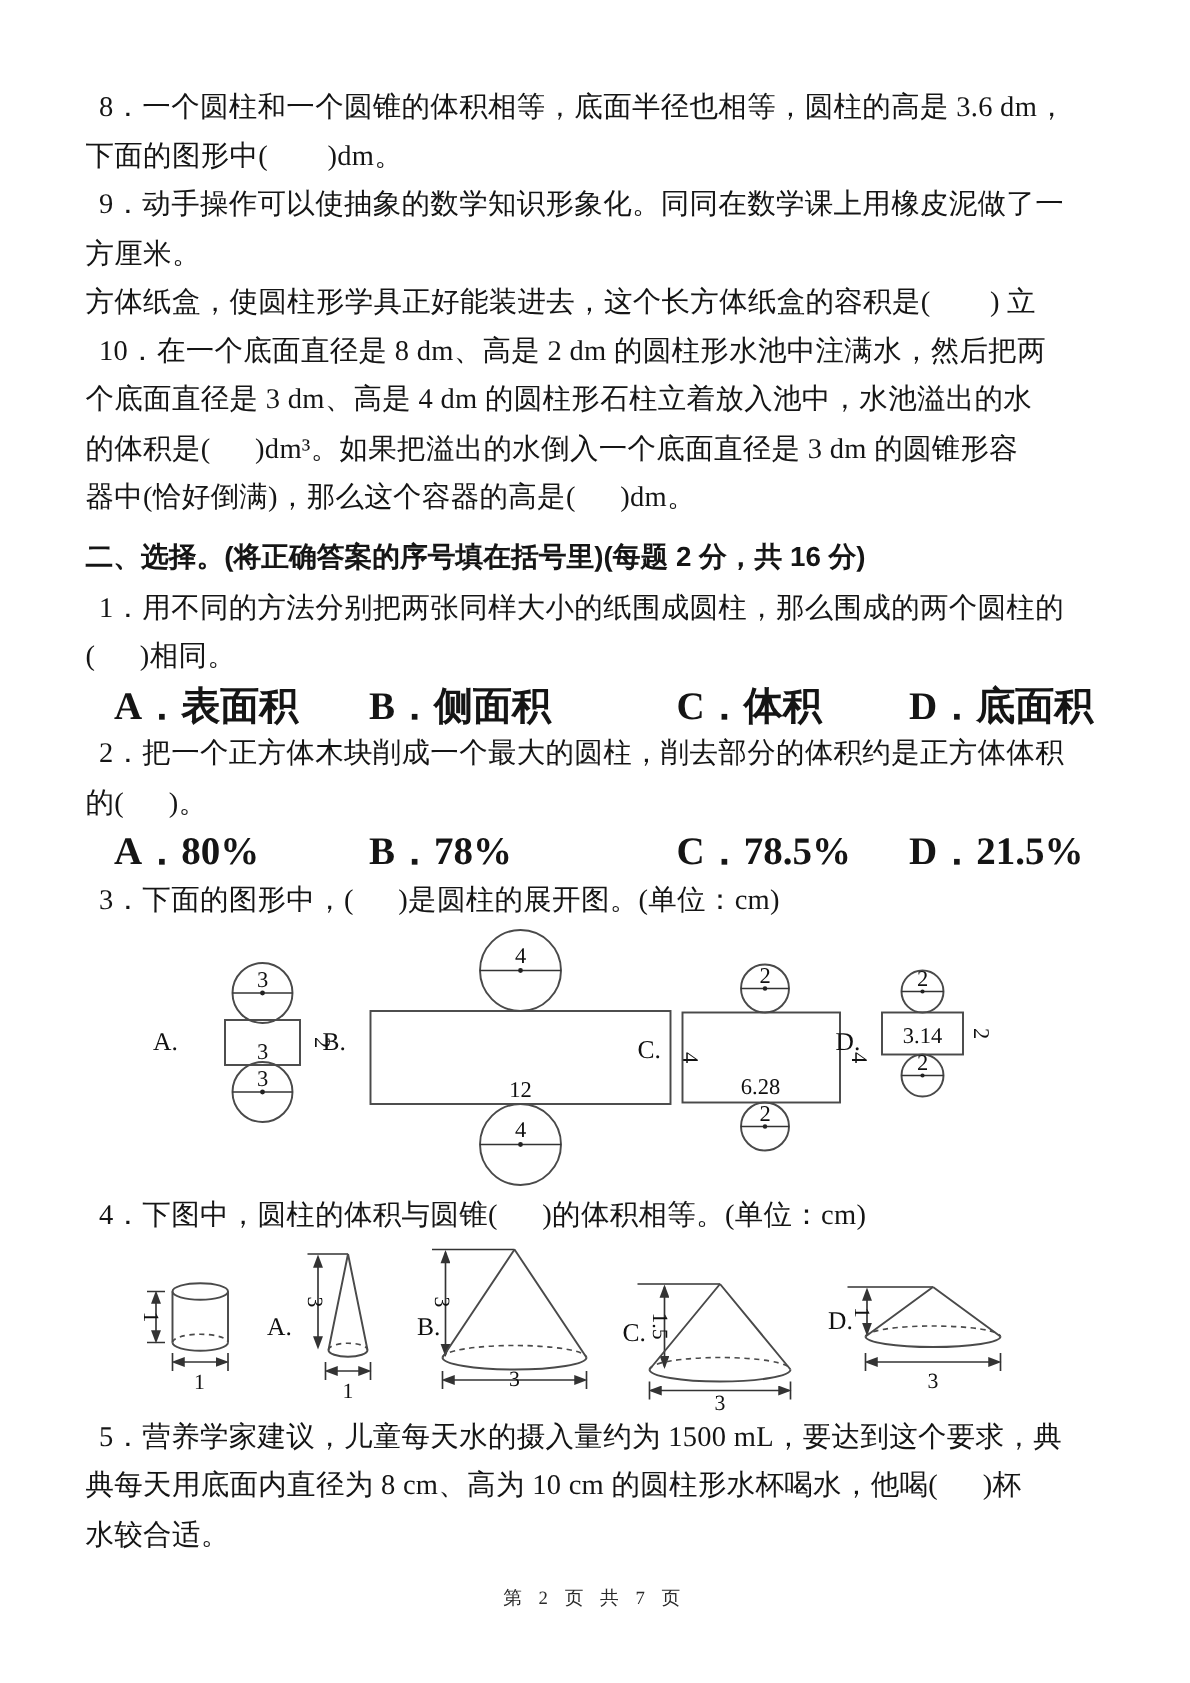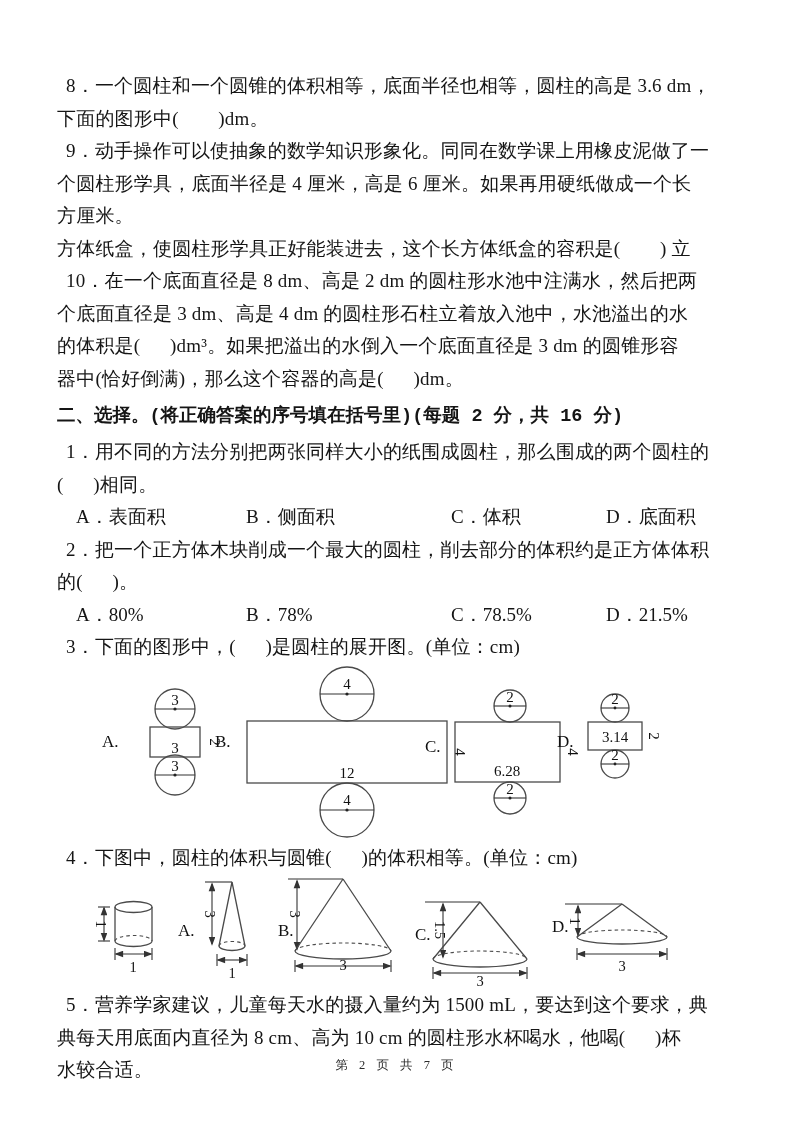--- a/index.html
+++ b/index.html
@@ -7,38 +7,39 @@
   .page {
     position:relative;
     width:793px; height:1122px;
     margin:0 auto;
     background:#ffffff;
     font-family:"Liberation Serif","DejaVu Serif",serif;
     color:#151515;
     overflow:hidden;
   }
   .content {
-    position:absolute; top:70px; left:57px; right:50px;
+    position:absolute; top:56px; left:57px; right:50px;
   }
   .ln {
     font-size:19px; line-height:32.5px;
     white-space:pre-wrap;
     letter-spacing:0.2px;
   }
   .first { padding-left:9px; }
   .opts {
     display:flex; padding-left:19px;
-    font-size:19px; line-height:32.5px;
+    font-size:26px; line-height:32.5px;
     white-space:pre-wrap;
+    font-weight:bold;
   }
   .opts span:nth-child(1){ width:170px; }
   .opts span:nth-child(2){ width:205px; }
   .opts span:nth-child(3){ width:155px; }
   .section-title {
-    font-family:Liberation Mono, monospace;
+    font-family:Liberation Sans, sans-serif;
     font-weight:bold; font-size:18.5px; line-height:38px;
     margin-top:3px; white-space:pre-wrap;
   }
   .figure { display:block; margin-left:3px; }
   .shape { fill:none; stroke:#4a4a4a; stroke-width:1.3; }
   .dash  { fill:none; stroke:#4a4a4a; stroke-width:1.1; stroke-dasharray:3.5 3; }
   .thin  { stroke:#333; stroke-width:1.1; fill:none; }
   .dot   { fill:#222; }
   .num   { font-size:15px; text-anchor:middle; fill:#111;
            font-family:"Liberation Serif","DejaVu Serif",serif; }
@@ -57,21 +58,20 @@
 <div class="page">
   <div class="content">
 
     <div>
       <div class="ln first">8．一个圆柱和一个圆锥的体积相等，底面半径也相等，圆柱的高是 3.6 dm，</div>
       <div class="ln">下面的图形中(        )dm。</div>
     </div>
 
     <div>
       <div class="ln first">9．动手操作可以使抽象的数学知识形象化。同同在数学课上用橡皮泥做了一</div>
-      <div class="ln">个圆柱形学具，底面半径是 4 厘米，高是 6 厘米。如果再用硬纸做成一个长</div>
       <div class="ln">方厘米。</div>
       <div class="ln">方体纸盒，使圆柱形学具正好能装进去，这个长方体纸盒的容积是(        ) 立</div>
     </div>
 
     <div>
       <div class="ln first">10．在一个底面直径是 8 dm、高是 2 dm 的圆柱形水池中注满水，然后把两</div>
       <div class="ln">个底面直径是 3 dm、高是 4 dm 的圆柱形石柱立着放入池中，水池溢出的水</div>
       <div class="ln">的体积是(      )dm³。如果把溢出的水倒入一个底面直径是 3 dm 的圆锥形容</div>
       <div class="ln">器中(恰好倒满)，那么这个容器的高是(      )dm。</div>
     </div>

